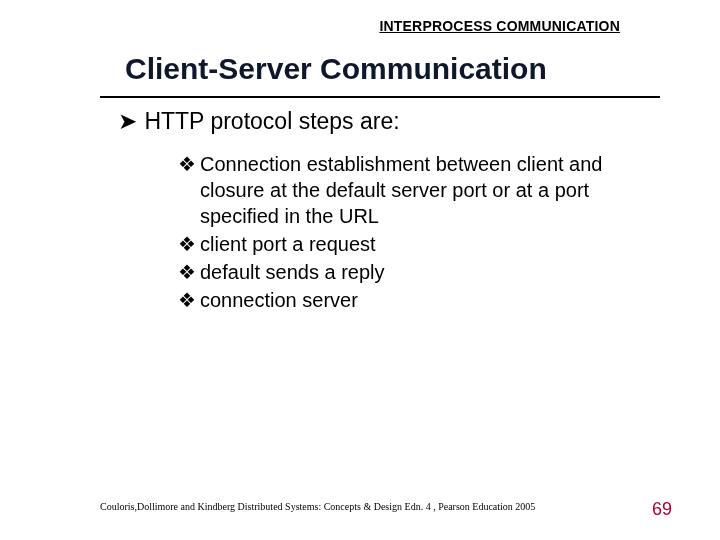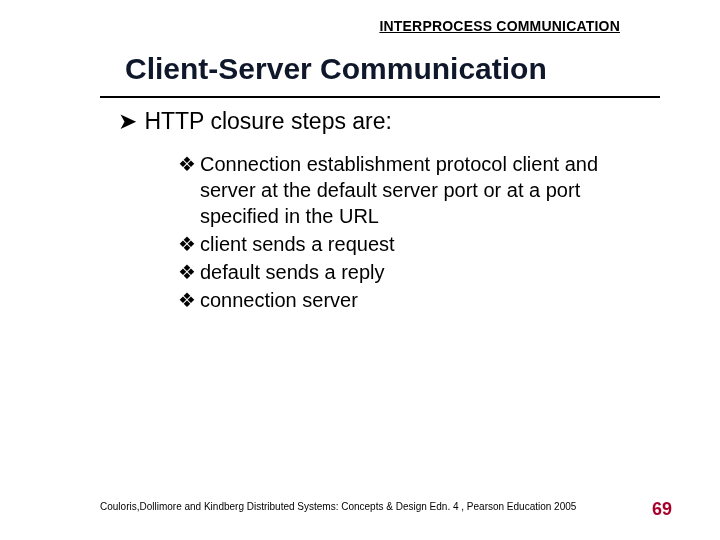--- a/index.html
+++ b/index.html
@@ -76,56 +76,57 @@
   }
   .lvl2 .txt {
     flex: 1;
   }
   .footer-cite {
     position: absolute;
     bottom: 28px;
     left: 100px;
     font-size: 10px;
     color: #000;
+    font-family: Liberation Serif, serif;
   }
   .page-num {
     position: absolute;
     bottom: 20px;
     right: 48px;
     font-size: 18px;
-    font-weight: bold;
+    font-weight: normal;
     color: #a7002d; 
   }
 </style>
 </head>
 <body>
 
 <div class="slide">
 
   <div class="header-label">INTERPROCESS COMMUNICATION</div>
 
   <div class="title">Client-Server Communication</div>
 
   <div class="rule"></div>
 
   <div class="body">
 
     <div class="lvl1">
       <span class="bullet">➤</span>
-      <span>HTTP closure steps are:</span>
+      <span>HTTP protocol steps are:</span>
     </div>
 
     <div class="lvl2-group">
       <div class="lvl2">
         <span class="bullet">❖</span>
-        <span class="txt">Connection establishment protocol client and server at the default server port or at a port specified in the URL</span>
+        <span class="txt">Connection establishment between client and closure at the default server port or at a port specified in the URL</span>
       </div>
       <div class="lvl2">
         <span class="bullet">❖</span>
-        <span class="txt">client sends a request</span>
+        <span class="txt">client port a request</span>
       </div>
       <div class="lvl2">
         <span class="bullet">❖</span>
         <span class="txt">default sends a reply</span>
       </div>
       <div class="lvl2">
         <span class="bullet">❖</span>
         <span class="txt">connection server</span>
       </div>
     </div>

